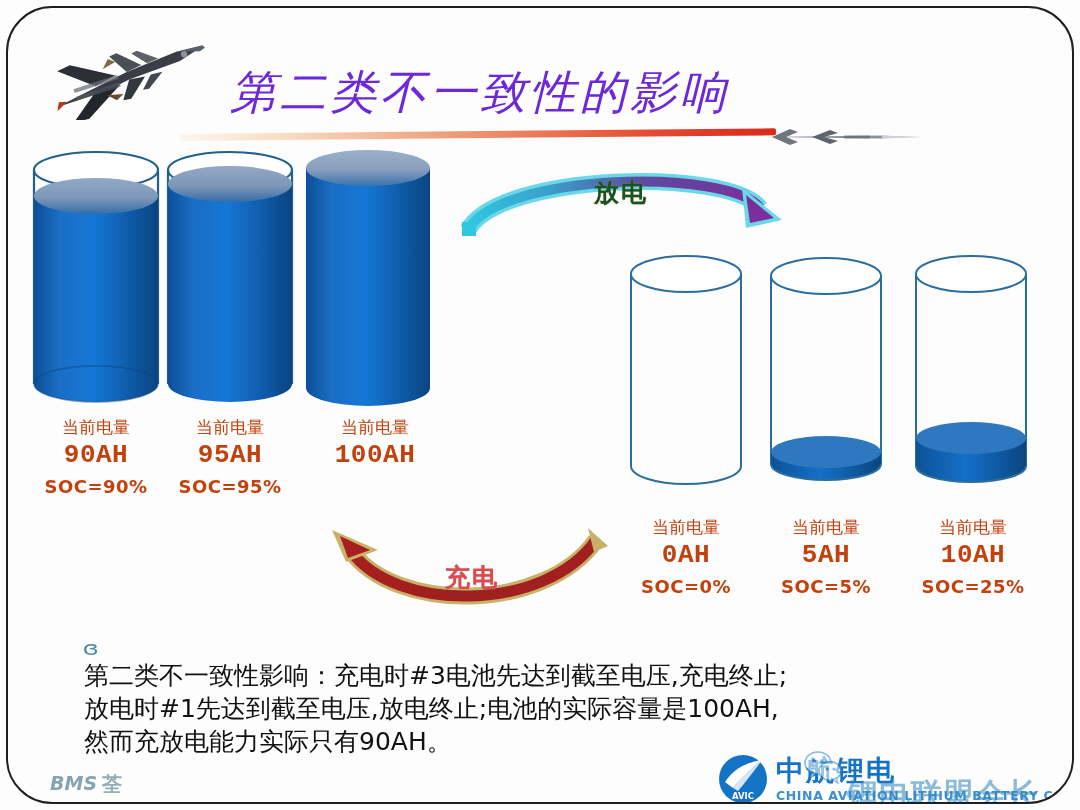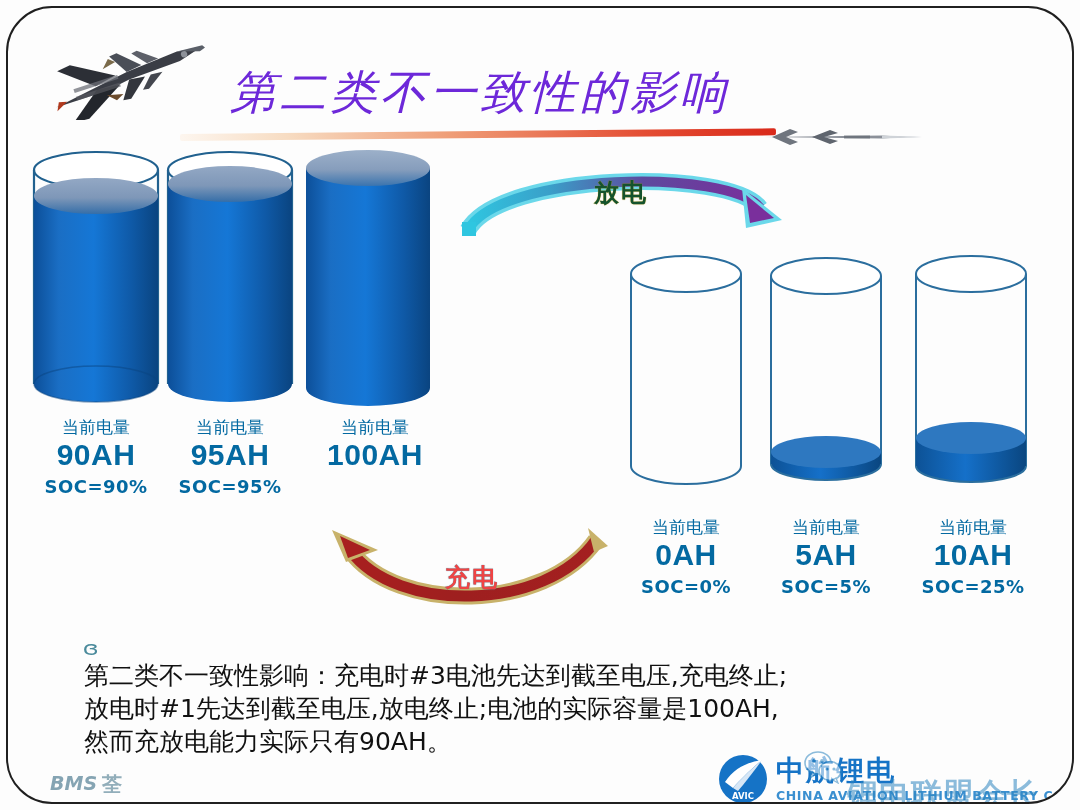--- a/index.html
+++ b/index.html
@@ -50,30 +50,30 @@
     transform-origin:left center;
     border-radius:2px;
   }
   .missile{position:absolute;left:756px;top:118px;width:160px;height:22px;}
 
   
   .cyl{position:absolute;}
   .cyl svg{display:block;overflow:visible;}
 
   .caplabel{
-    position:absolute;text-align:center;color:#0369a1;
+    position:absolute;text-align:center;color:#c2410c;
   }
   .caplabel .cap-title{
     font-size:17px;line-height:22px;font-weight:400;
     font-family:"DejaVu Sans","Liberation Sans",sans-serif;
     letter-spacing:0px;
   }
   .caplabel .cap-val{
-    font-size:30px;line-height:34px;font-weight:bold;
-    font-family:Liberation Sans, sans-serif;
+    font-size:26px;line-height:34px;font-weight:bold;
+    font-family:Liberation Mono, monospace;
     letter-spacing:0.5px;
   }
   .caplabel .cap-soc{
     font-size:18px;line-height:30px;font-weight:bold;
     font-family:"DejaVu Sans","Liberation Sans",sans-serif;
     letter-spacing:0.5px;
   }
 
   
   .arrowwrap{position:absolute;}

